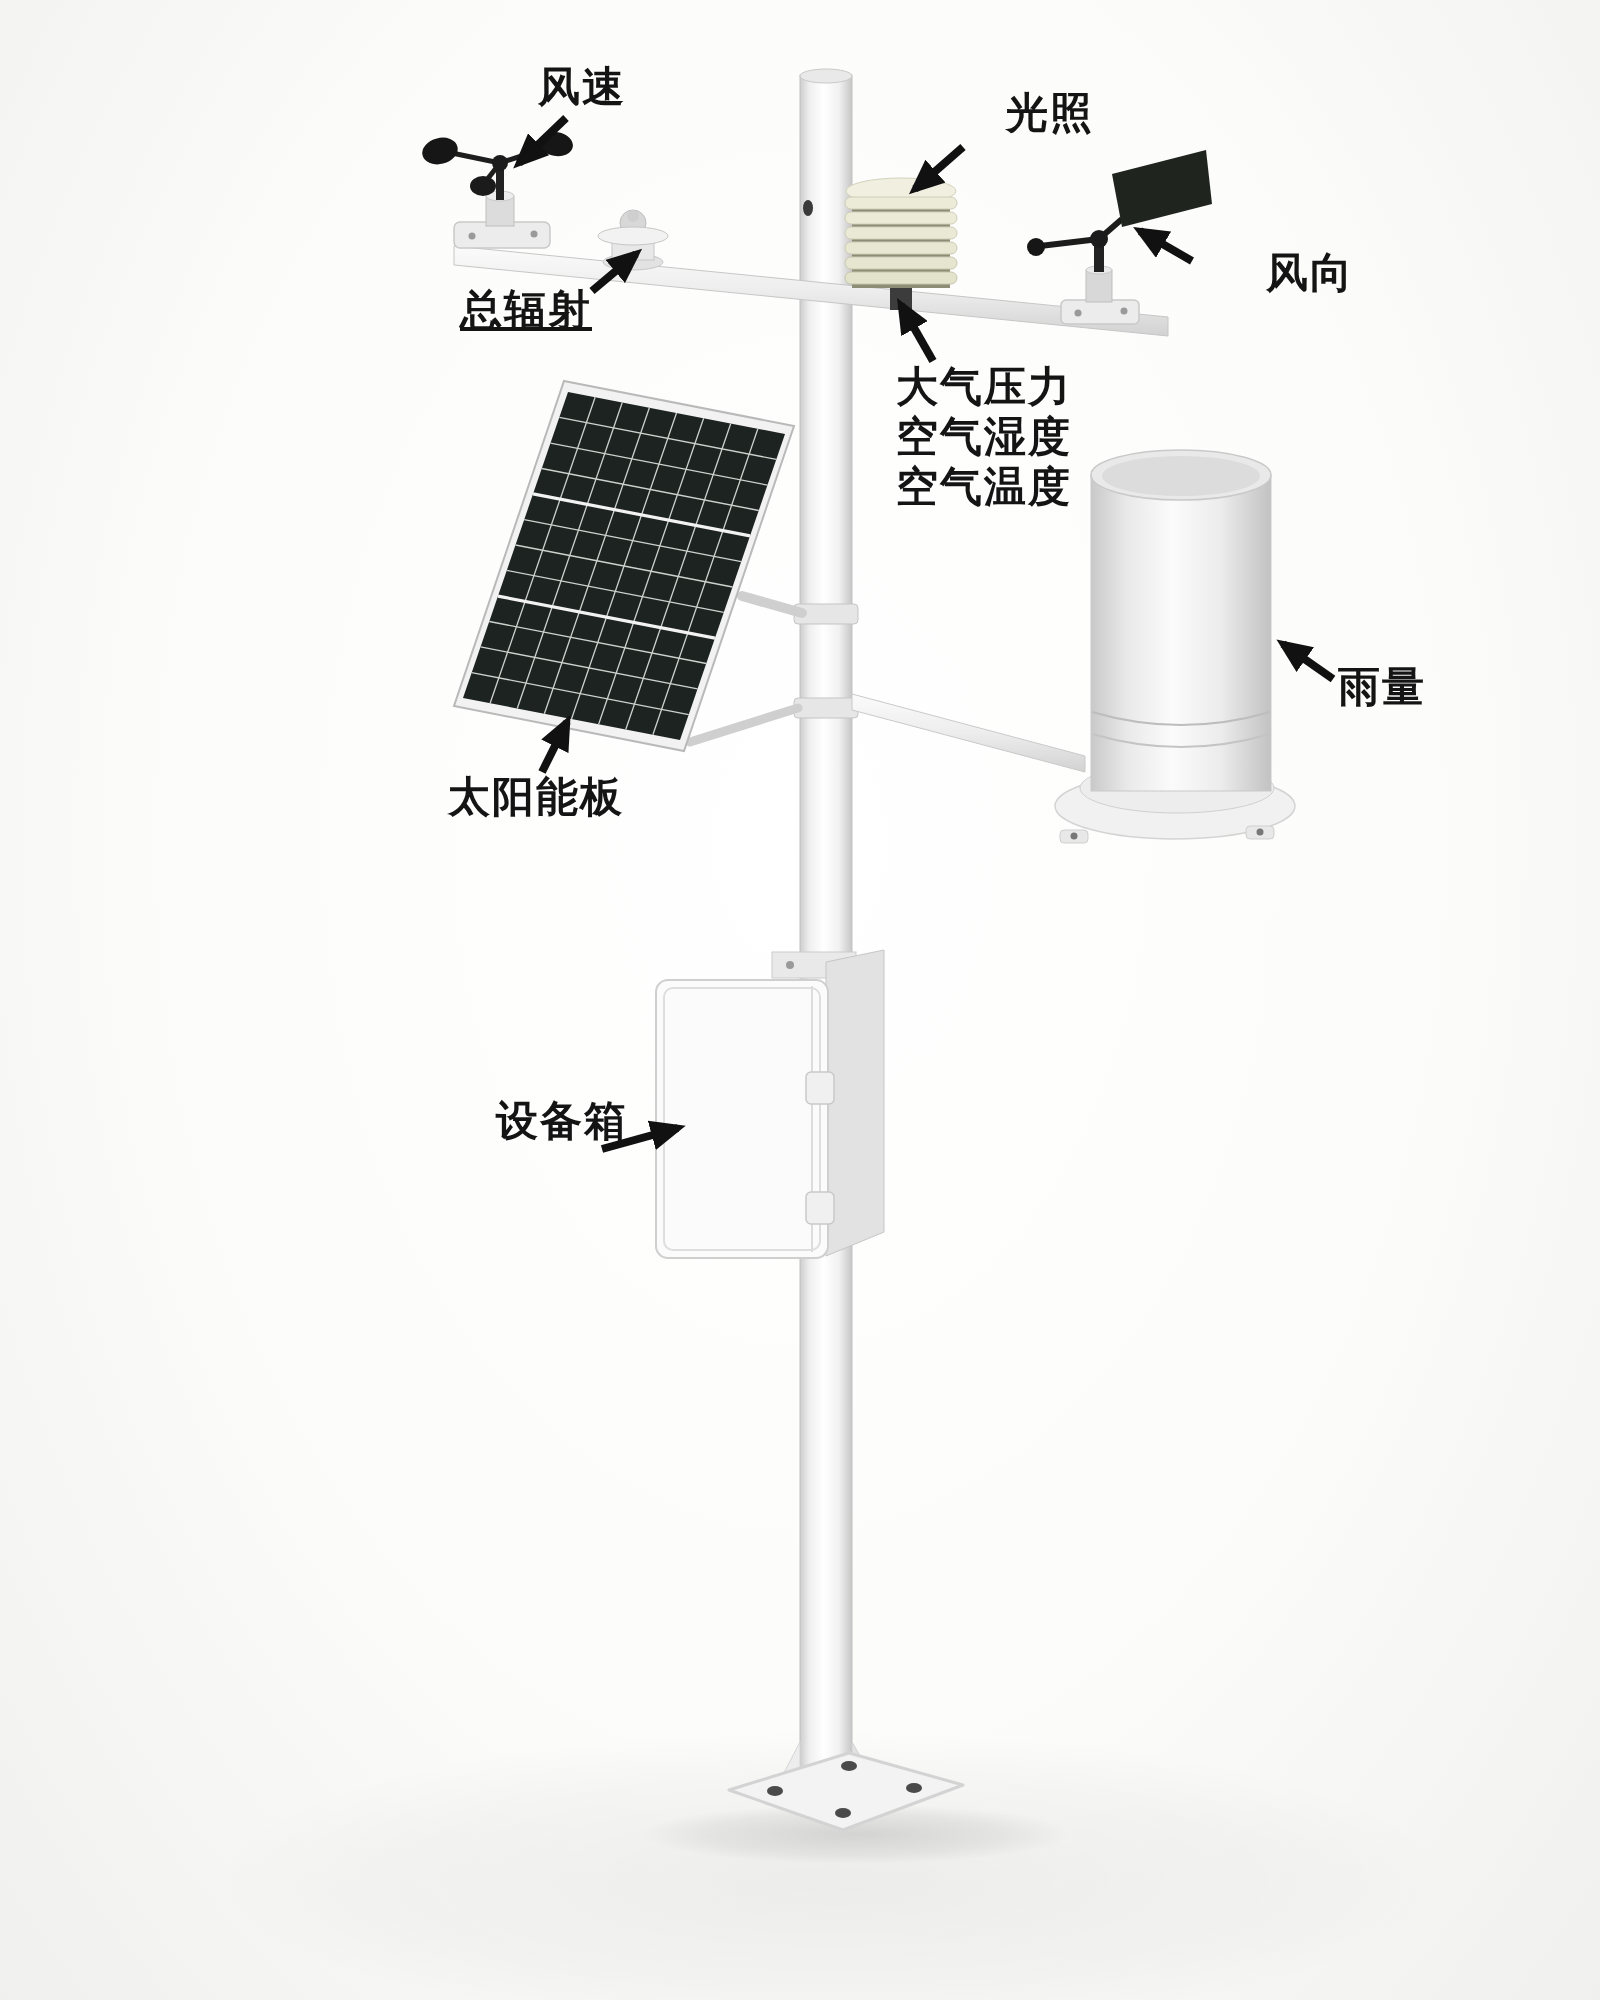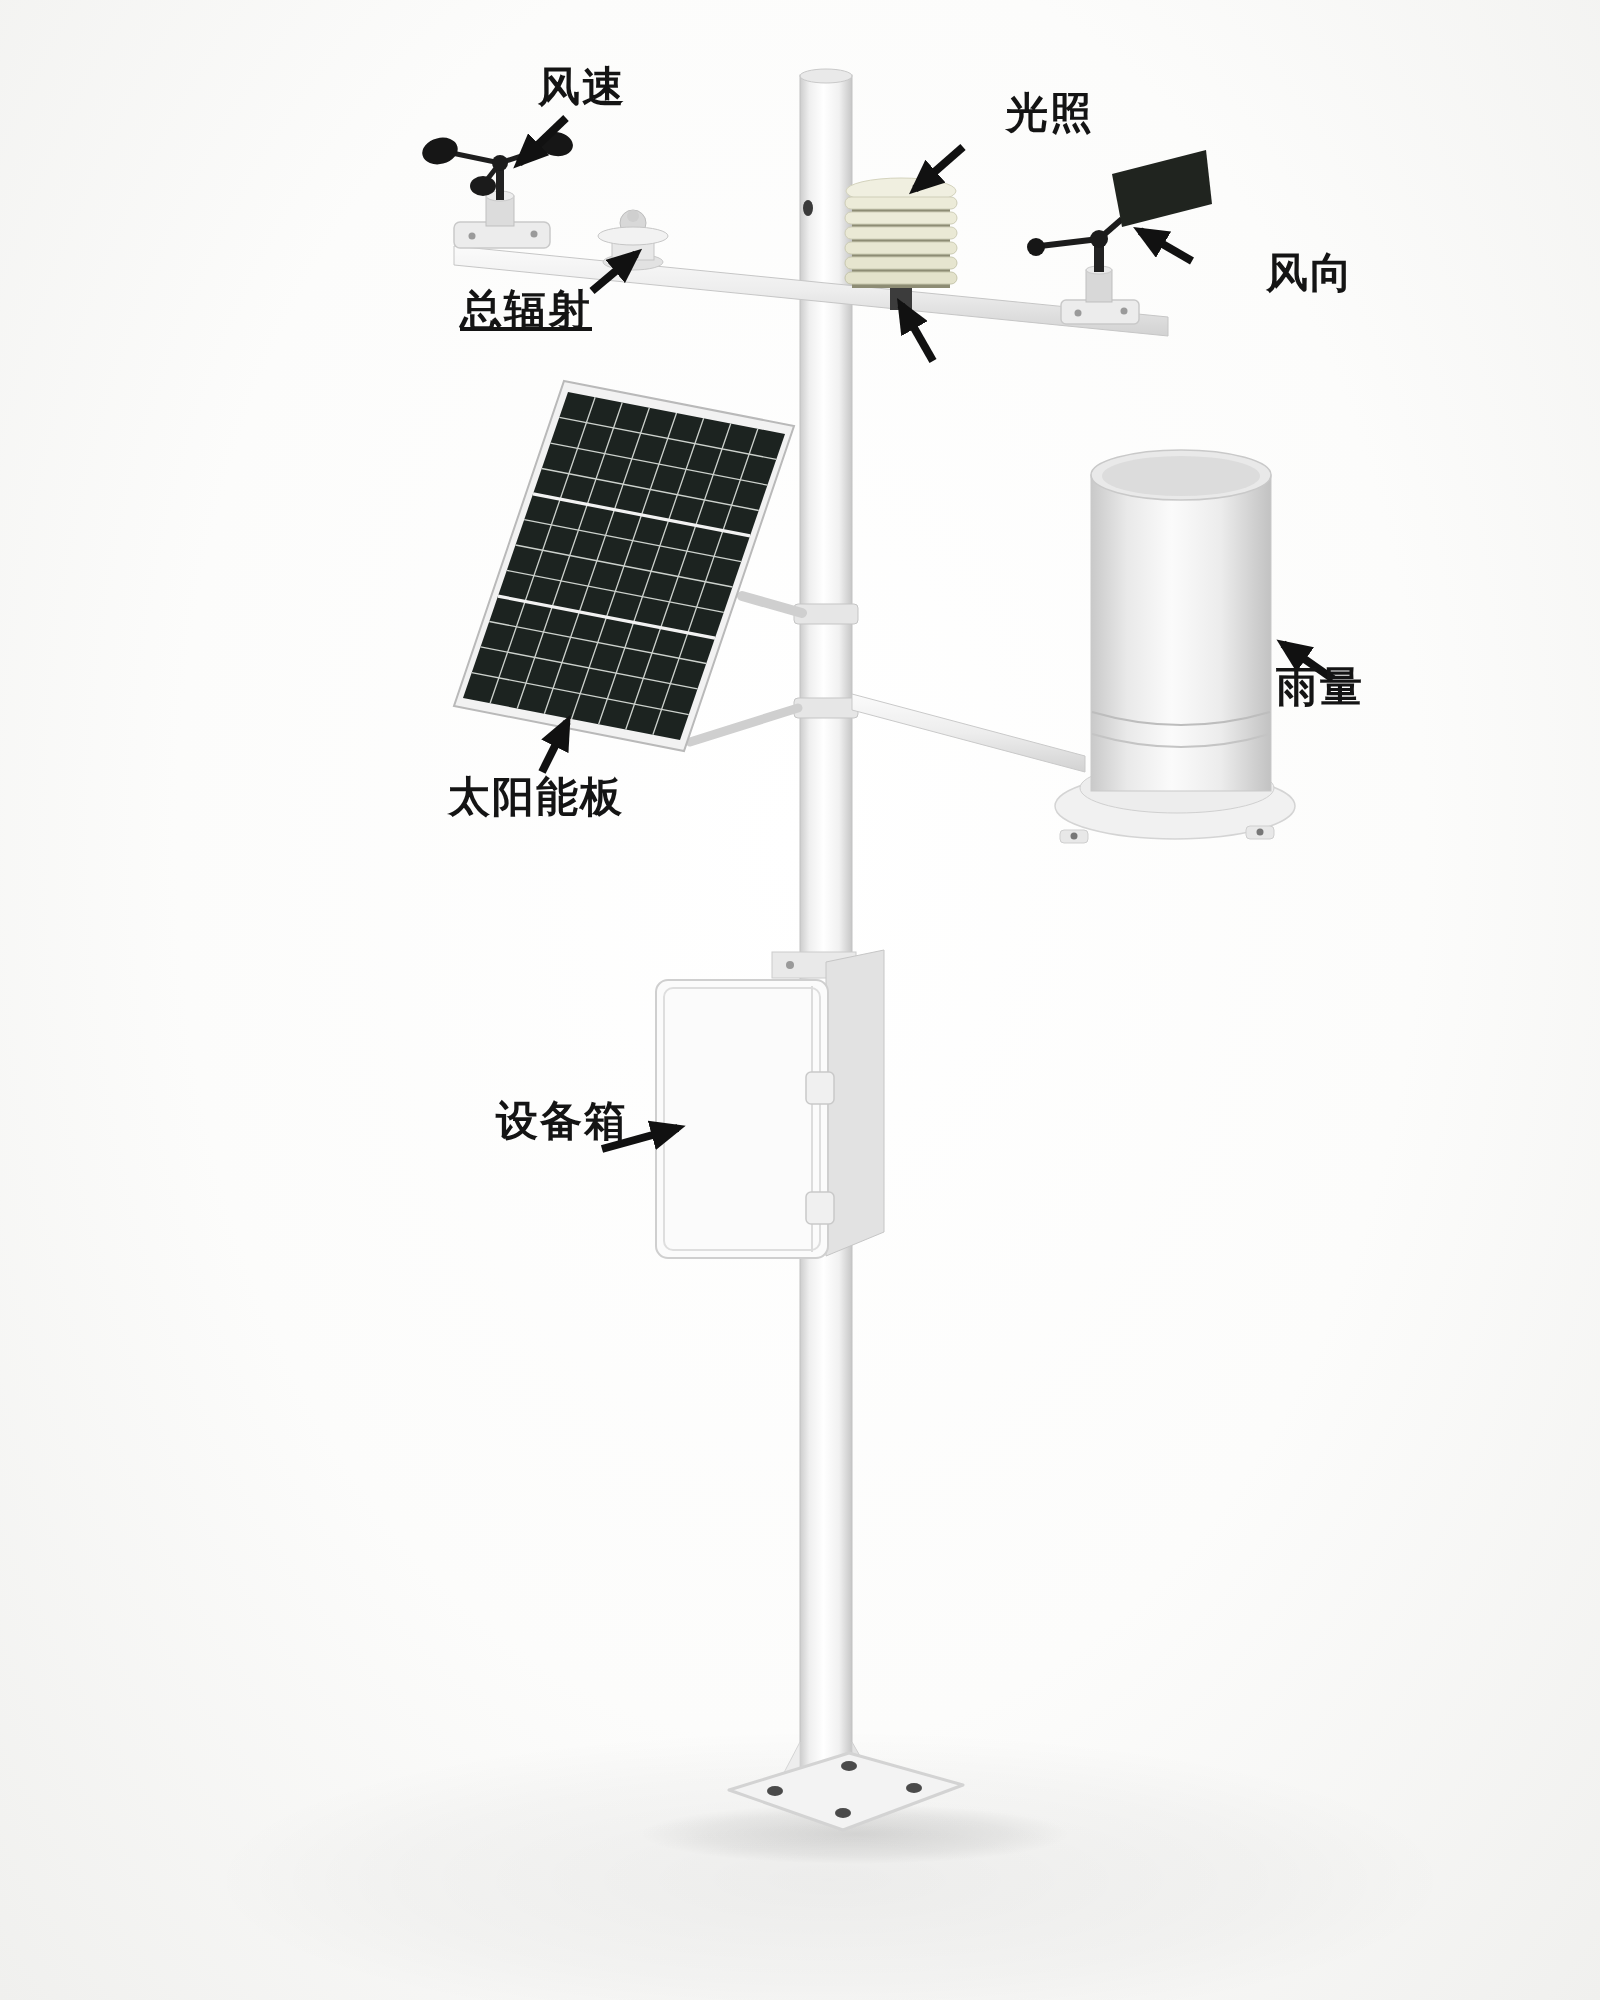--- a/index.html
+++ b/index.html
@@ -208,17 +208,22 @@
     <line class="arrow" x1="1333" y1="679" x2="1283" y2="644" marker-end="url(#ah)"></line>
     <line class="arrow" x1="542" y1="772" x2="567" y2="722" marker-end="url(#ah)"></line>
     <line class="arrow" x1="602" y1="1149" x2="678" y2="1128" marker-end="url(#ah)"></line>
   </g>
 </svg>
 
 <div class="callout" style="left:538px;top:62px;">风速</div>
 <div class="callout" style="left:1006px;top:88px;">光照</div>
 <div class="callout" style="left:460px;top:285px;text-decoration:underline;">总辐射</div>
 <div class="callout" style="left:1266px;top:248px;">风向</div>
-<div class="callout" style="left:1276px;top:662px;">雨量</div>
+<div class="callout" style="left:896px;top:362px;">
+  <div>大气压力</div>
+  <div>空气湿度</div>
+  <div>空气温度</div>
+</div>
+<div class="callout" style="left:1338px;top:662px;">雨量</div>
 <div class="callout" style="left:448px;top:772px;">太阳能板</div>
 <div class="callout" style="left:496px;top:1096px;">设备箱</div>
 
 </div>
 
 </body></html>

